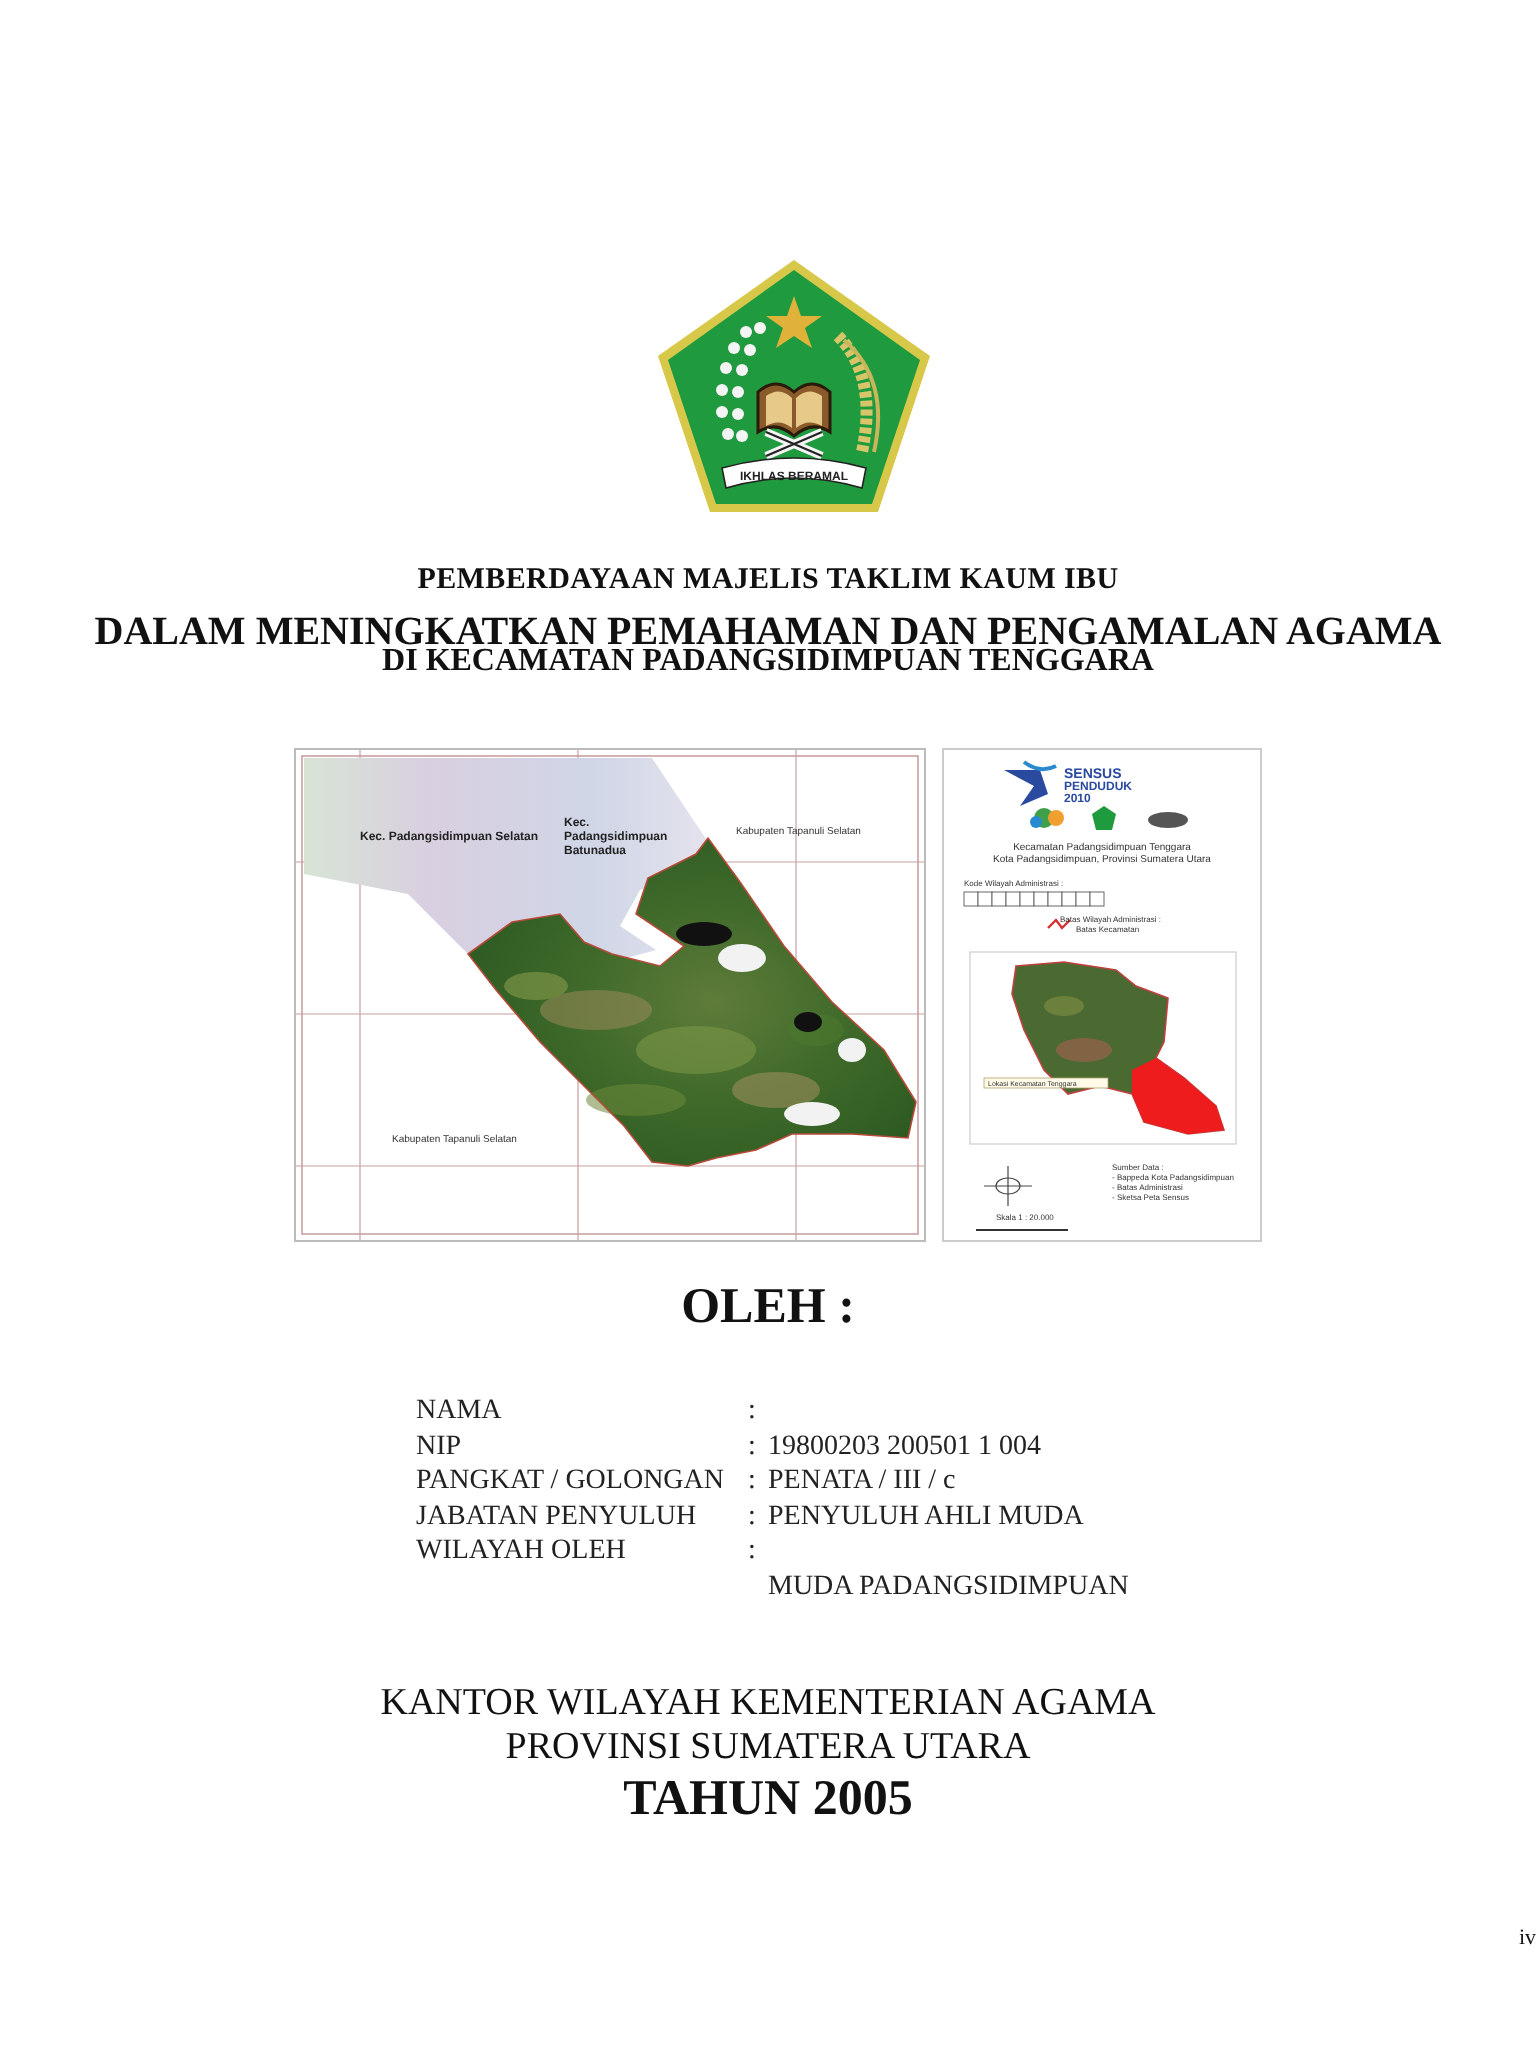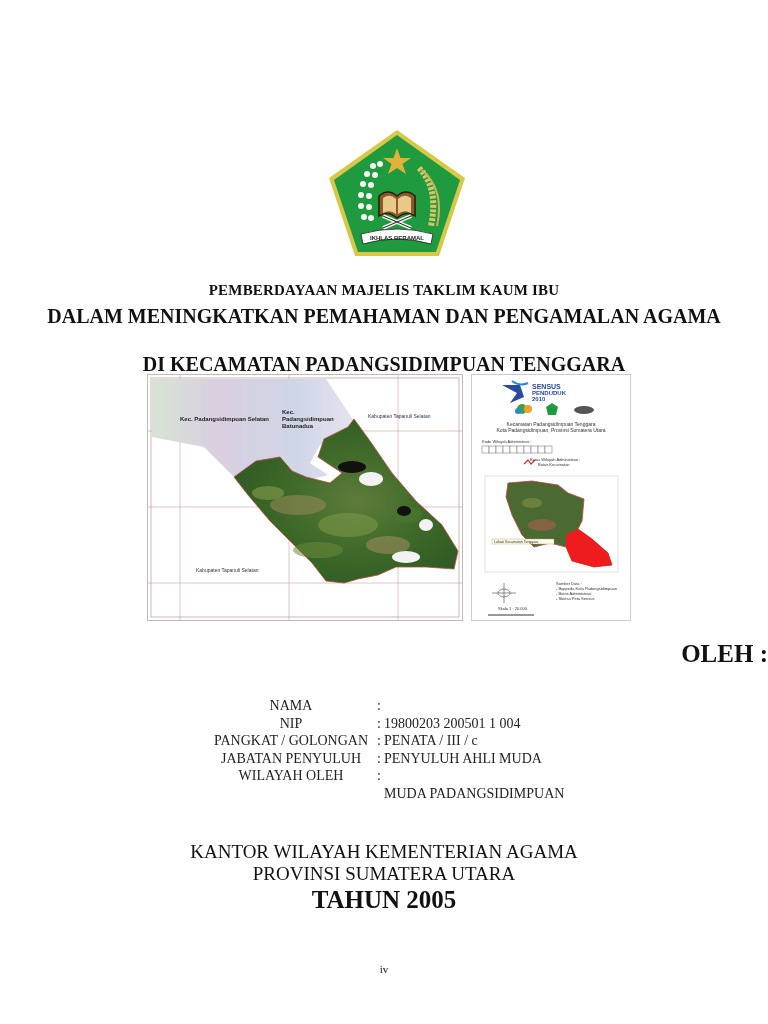--- a/index.html
+++ b/index.html
@@ -9,42 +9,42 @@
     }
     .abs { position: absolute; }
     .center { left: 0; width: 768px; text-align: center; }
 
     
     #logo { left: 327px; top: 128px; width: 140px; height: 130px; }
 
     
     .title1 { top: 282px; font-size: 15px; font-weight: bold; letter-spacing: 0.2px; }
     .title2 { top: 305px; font-size: 20px; font-weight: bold; }
-    .title3 { top: 322px; font-size: 20px; font-weight: bold; margin-top: 31px; }
+    .title3 { top: 322px; font-size: 16px; font-weight: bold; }
 
     
     #map1 { left: 147px; top: 374px; width: 314px; height: 245px; border: 1px solid #bbb; background: #fff; overflow: hidden; }
     #map2 { left: 471px; top: 374px; width: 158px; height: 245px; border: 1px solid #ccc; background: #fff; overflow: hidden; }
     .map-label { position: absolute; font-family: "Liberation Sans", sans-serif; font-size: 6px; color: #222; font-weight: bold; line-height: 7px; }
     .map-label.thin { font-weight: normal; font-size: 5px; color: #333; }
     .m2text { position: absolute; font-family: "Liberation Sans", sans-serif; color: #333; font-size: 5px; line-height: 6px; white-space: nowrap; }
 
-    .oleh { top: 640px; font-size: 25px; font-weight: bold; text-align: right; }
+    .oleh { top: 640px; font-size: 25px; font-weight: bold; }
 
     
     #info { left: 208px; top: 697px; font-size: 14px; line-height: 17.5px; color: #222; }
-    #info .row { display: flex; white-space: nowrap; text-align: center; }
+    #info .row { display: flex; white-space: nowrap; }
     #info .lbl { width: 166px; }
     #info .sep { width: 10px; }
     #info .val { }
 
     .office1 { top: 841px; font-size: 19px; }
     .office2 { top: 863px; font-size: 19px; }
     .year { top: 886px; font-size: 25px; font-weight: bold; }
-    .pagenum { top: 963px; font-size: 11px; }
+    .pagenum { top: 963px; font-size: 11px; text-align: right; }
   </style>
 </head>
 <body>
 
 <div id="logo" class="abs">
   <svg width="140" height="130" viewBox="0 0 140 130">
     <polygon points="70,2 138,50 112,128 28,128 2,50" fill="#d8c84a"></polygon>
     <polygon points="70,7 133,52 109,124 31,124 7,52" fill="#1f9a3e"></polygon>
 
     <polygon points="70,20 73.5,30 84,30 75.5,36 79,46 70,40 61,46 64.5,36 56,30 66.5,30" fill="#e0b23a"></polygon>

